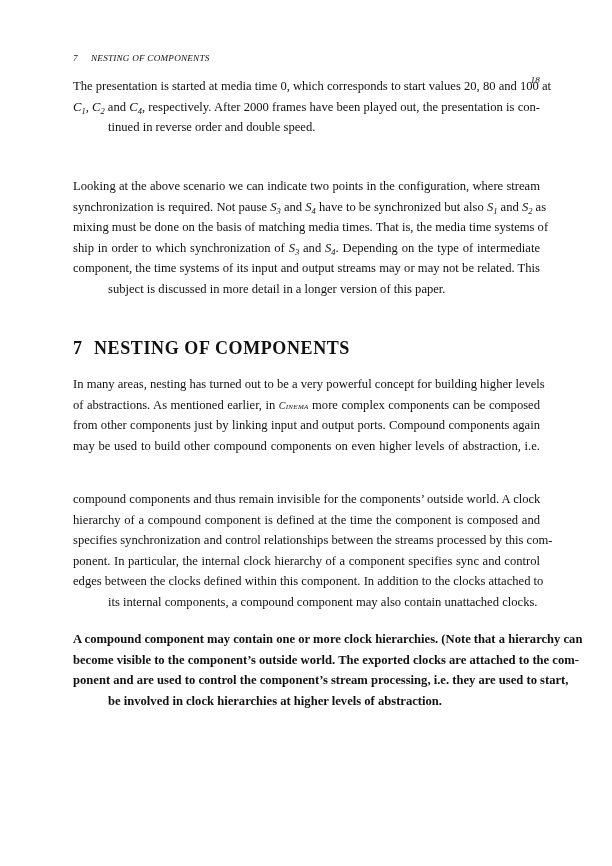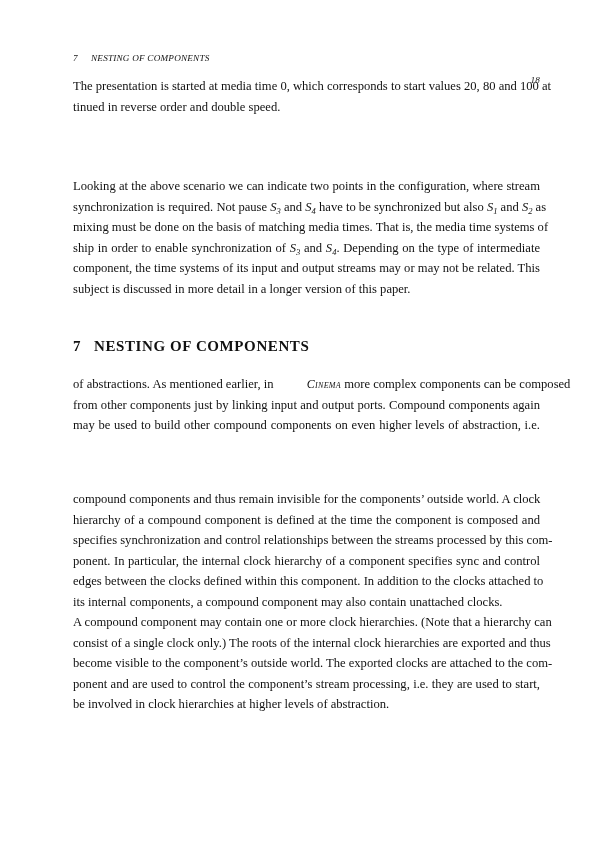--- a/index.html
+++ b/index.html
@@ -6,66 +6,67 @@
   body { width: 612px; height: 866px; position: relative; overflow: hidden;
          font-family: "Liberation Serif", "DejaVu Serif", serif; color: #111; }
   .header { position: absolute; top: 53px; left: 73px; width: 467px; height: 14px;
             font-style: italic; font-size: 9.2px; letter-spacing: 0.2px; }
   .header .sec { position: absolute; left: 0; }
   .header .title { position: absolute; left: 18px; }
   .header .pg { position: absolute; right: 0; margin-top: 22px; }
   .para { position: absolute; left: 73px; width: 467px; font-size: 12.6px; }
   .line { height: 20.6px; line-height: 20.6px; white-space: nowrap;
           text-align: justify; text-align-last: justify; }
-  .line.last { text-align: left; text-align-last: left; }
+  .line.last { text-align: left; text-align-last: left; margin-left: 35px; }
   .m { font-style: italic; }
   .m sub { font-size: 8.5px; vertical-align: -3px; line-height: 0; font-style: italic; }
-  .sc { font-style: italic; font-variant: small-caps; font-size: 12px; letter-spacing: 0.3px; margin-left: 30px; }
+  .sc { font-style: italic; font-variant: small-caps; font-size: 10px; letter-spacing: 0.3px; }
   .heading { position: absolute; top: 338px; left: 73px; font-weight: bold;
-             font-size: 15px; letter-spacing: 0.6px; }
+             font-size: 18px; letter-spacing: 0.6px; }
   .heading .num { display: inline-block; width: 21px; }
 </style>
 </head>
 <body>
 
 <div class="header">
   <span class="sec">7</span>
   <span class="title">NESTING OF COMPONENTS</span>
   <span class="pg">18</span>
 </div>
 
 <div class="para" style="top:76px;">
     <div class="line"><span>The presentation is started at media time 0, which corresponds to start values 20, 80 and 100 at</span></div>
+    <div class="line"><span class="m">C<sub>1</sub></span><span>, </span><span class="m">C<sub>2</sub></span><span> and </span><span class="m">C<sub>4</sub></span><span>, respectively. After 2000 frames have been played out, the presentation is con-</span></div>
     <div class="line last"><span>tinued in reverse order and double speed.</span></div>
   </div>
 <div class="para" style="top:176px;">
     <div class="line"><span>Looking at the above scenario we can indicate two points in the configuration, where stream</span></div>
     <div class="line"><span>synchronization is required. Not pause </span><span class="m">S<sub>3</sub></span><span> and </span><span class="m">S<sub>4</sub></span><span> have to be synchronized but also </span><span class="m">S<sub>1</sub></span><span> and </span><span class="m">S<sub>2</sub></span><span> as</span></div>
     <div class="line"><span>mixing must be done on the basis of matching media times. That is, the media time systems of</span></div>
-    <div class="line"><span>ship in order to enable synchronization of </span><span class="m">S<sub>3</sub></span><span> and </span><span class="m">S<sub>4</sub></span><span>. Depending on the type of intermediate</span></div>
+    <div class="line"><span>ship in order to which synchronization of </span><span class="m">S<sub>3</sub></span><span> and </span><span class="m">S<sub>4</sub></span><span>. Depending on the type of intermediate</span></div>
     <div class="line"><span>component, the time systems of its input and output streams may or may not be related. This</span></div>
     <div class="line last"><span>subject is discussed in more detail in a longer version of this paper.</span></div>
   </div>
 
 <div class="heading">
   <span class="num">7</span><span>NESTING OF COMPONENTS</span>
 </div>
 
 <div class="para" style="top:374px;">
+    <div class="line"><span>In many areas, nesting has turned out to be a very powerful concept for building higher levels</span></div>
     <div class="line"><span>of abstractions. As mentioned earlier, in </span><span class="sc">Cinema</span><span> more complex components can be composed</span></div>
     <div class="line"><span>from other components just by linking input and output ports. Compound components again</span></div>
     <div class="line"><span>may be used to build other compound components on even higher levels of abstraction, i.e.</span></div>
   </div>
 <div class="para" style="top:489px;">
     <div class="line"><span>compound components and thus remain invisible for the components’ outside world. A clock</span></div>
     <div class="line"><span>hierarchy of a compound component is defined at the time the component is composed and</span></div>
     <div class="line"><span>specifies synchronization and control relationships between the streams processed by this com-</span></div>
     <div class="line"><span>ponent. In particular, the internal clock hierarchy of a component specifies sync and control</span></div>
     <div class="line"><span>edges between the clocks defined within this component. In addition to the clocks attached to</span></div>
     <div class="line last"><span>its internal components, a compound component may also contain unattached clocks.</span></div>
   </div>
-<div class="para" style="top:612px;">
+<div class="para" style="top:629px;font-weight:bold;">
     <div class="line"><span>A compound component may contain one or more clock hierarchies. (Note that a hierarchy can</span></div>
-    <div class="line"><span>consist of a single clock only.) The roots of the internal clock hierarchies are exported and thus</span></div>
     <div class="line"><span>become visible to the component’s outside world. The exported clocks are attached to the com-</span></div>
     <div class="line"><span>ponent and are used to control the component’s stream processing, i.e. they are used to start,</span></div>
     <div class="line last"><span>be involved in clock hierarchies at higher levels of abstraction.</span></div>
   </div>
 
 </body></html>

